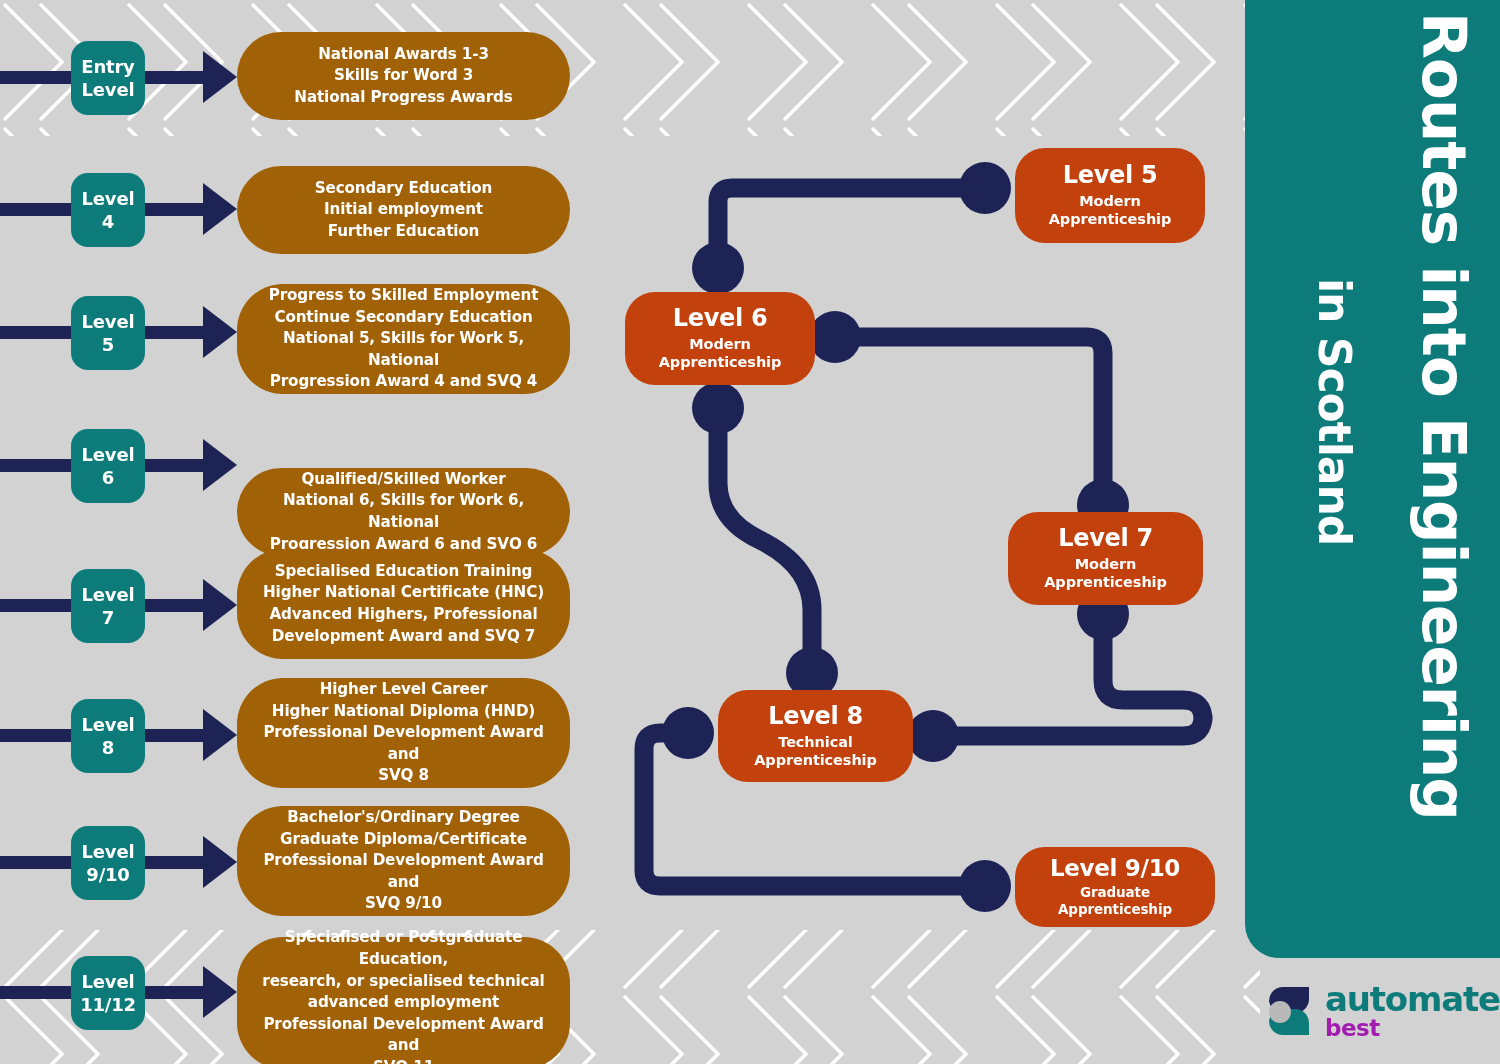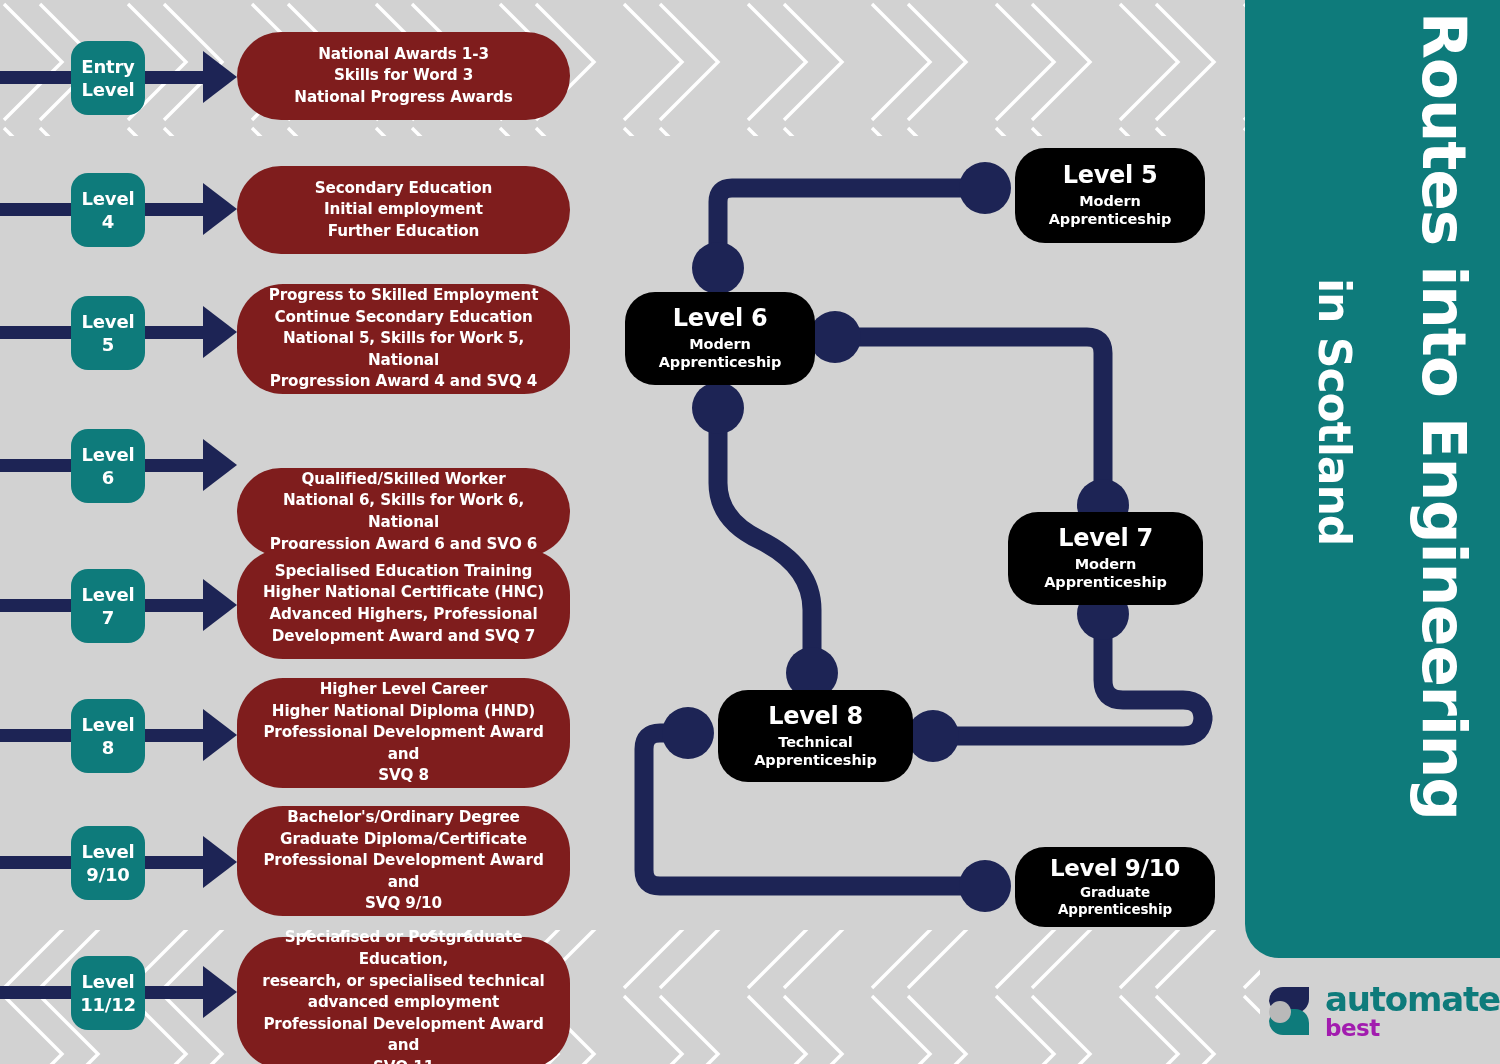--- a/index.html
+++ b/index.html
@@ -30,32 +30,32 @@
     position:absolute;width:74px;height:74px;border-radius:17px;
     background:#0e7b7b;color:#ffffff;
     display:flex;flex-direction:column;align-items:center;justify-content:center;
     font-weight:bold;font-size:18px;line-height:1.28;letter-spacing:-0.2px;
     text-align:left;
   }
   .badge .b1{display:block;}
   .badge .b2{display:block;}
   .navybox{
     position:absolute;left:237px;width:333px;
-    background:#7f1d1d;border-radius:46px;
+    background:#a16207;border-radius:46px;
     color:#ffffff;display:flex;align-items:center;justify-content:center;
     text-align:center;font-weight:bold;font-size:15.2px;line-height:1.42;
     padding:6px 14px;box-sizing:border-box;letter-spacing:-0.15px;
   }
   .navybox span{display:block;}
 
   
   .flow{position:absolute;left:600px;top:0;width:640px;height:1064px;z-index:4;}
   .flow svg{position:absolute;left:0;top:0;}
   .fnode{
-    position:absolute;background:#000000;color:#fff;border-radius:30px;
+    position:absolute;background:#c2410c;color:#fff;border-radius:30px;
     display:flex;flex-direction:column;align-items:center;justify-content:center;
     text-align:center;box-sizing:border-box;padding:6px 10px;
   }
   .fnode .ftitle{font-weight:bold;font-size:24px;line-height:1.12;letter-spacing:-0.3px;}
   .fnode .fsub{font-weight:bold;font-size:14.5px;line-height:1.26;margin-top:3px;letter-spacing:-0.1px;}
   .fnode.wide .ftitle{font-size:23px;}
   .fnode.wide .fsub{font-size:13.5px;}
 
   
   .side-panel{

